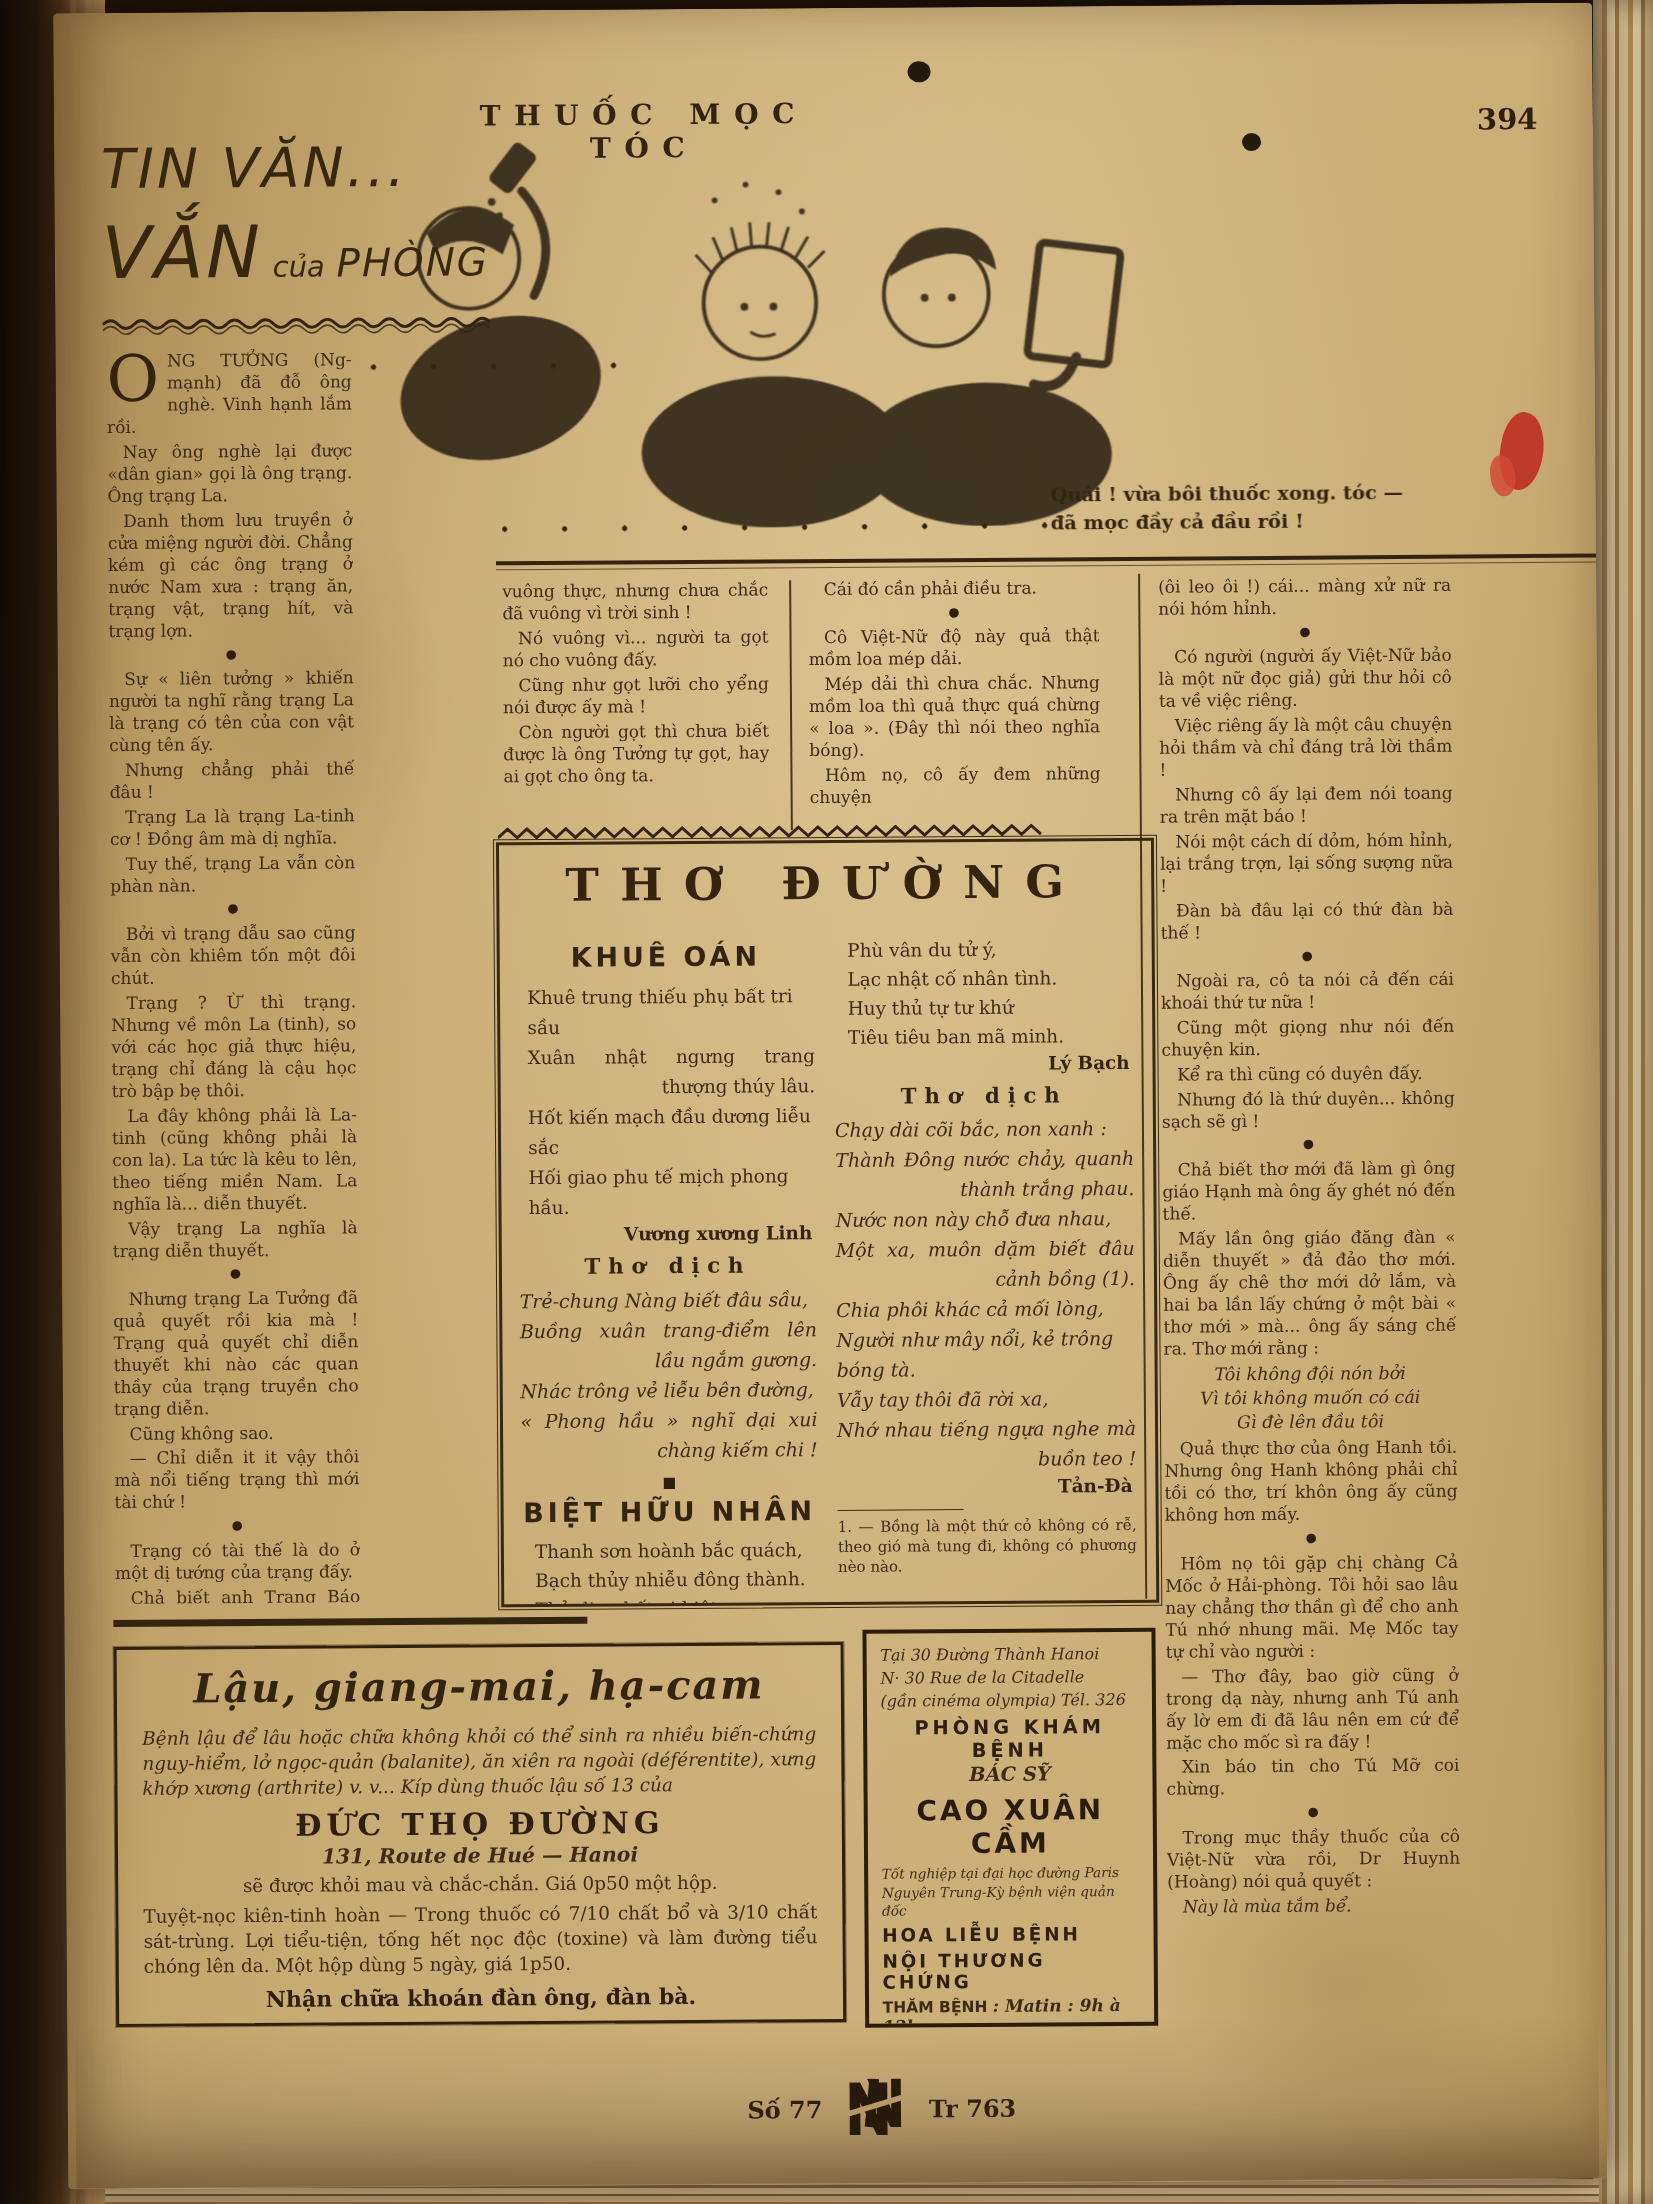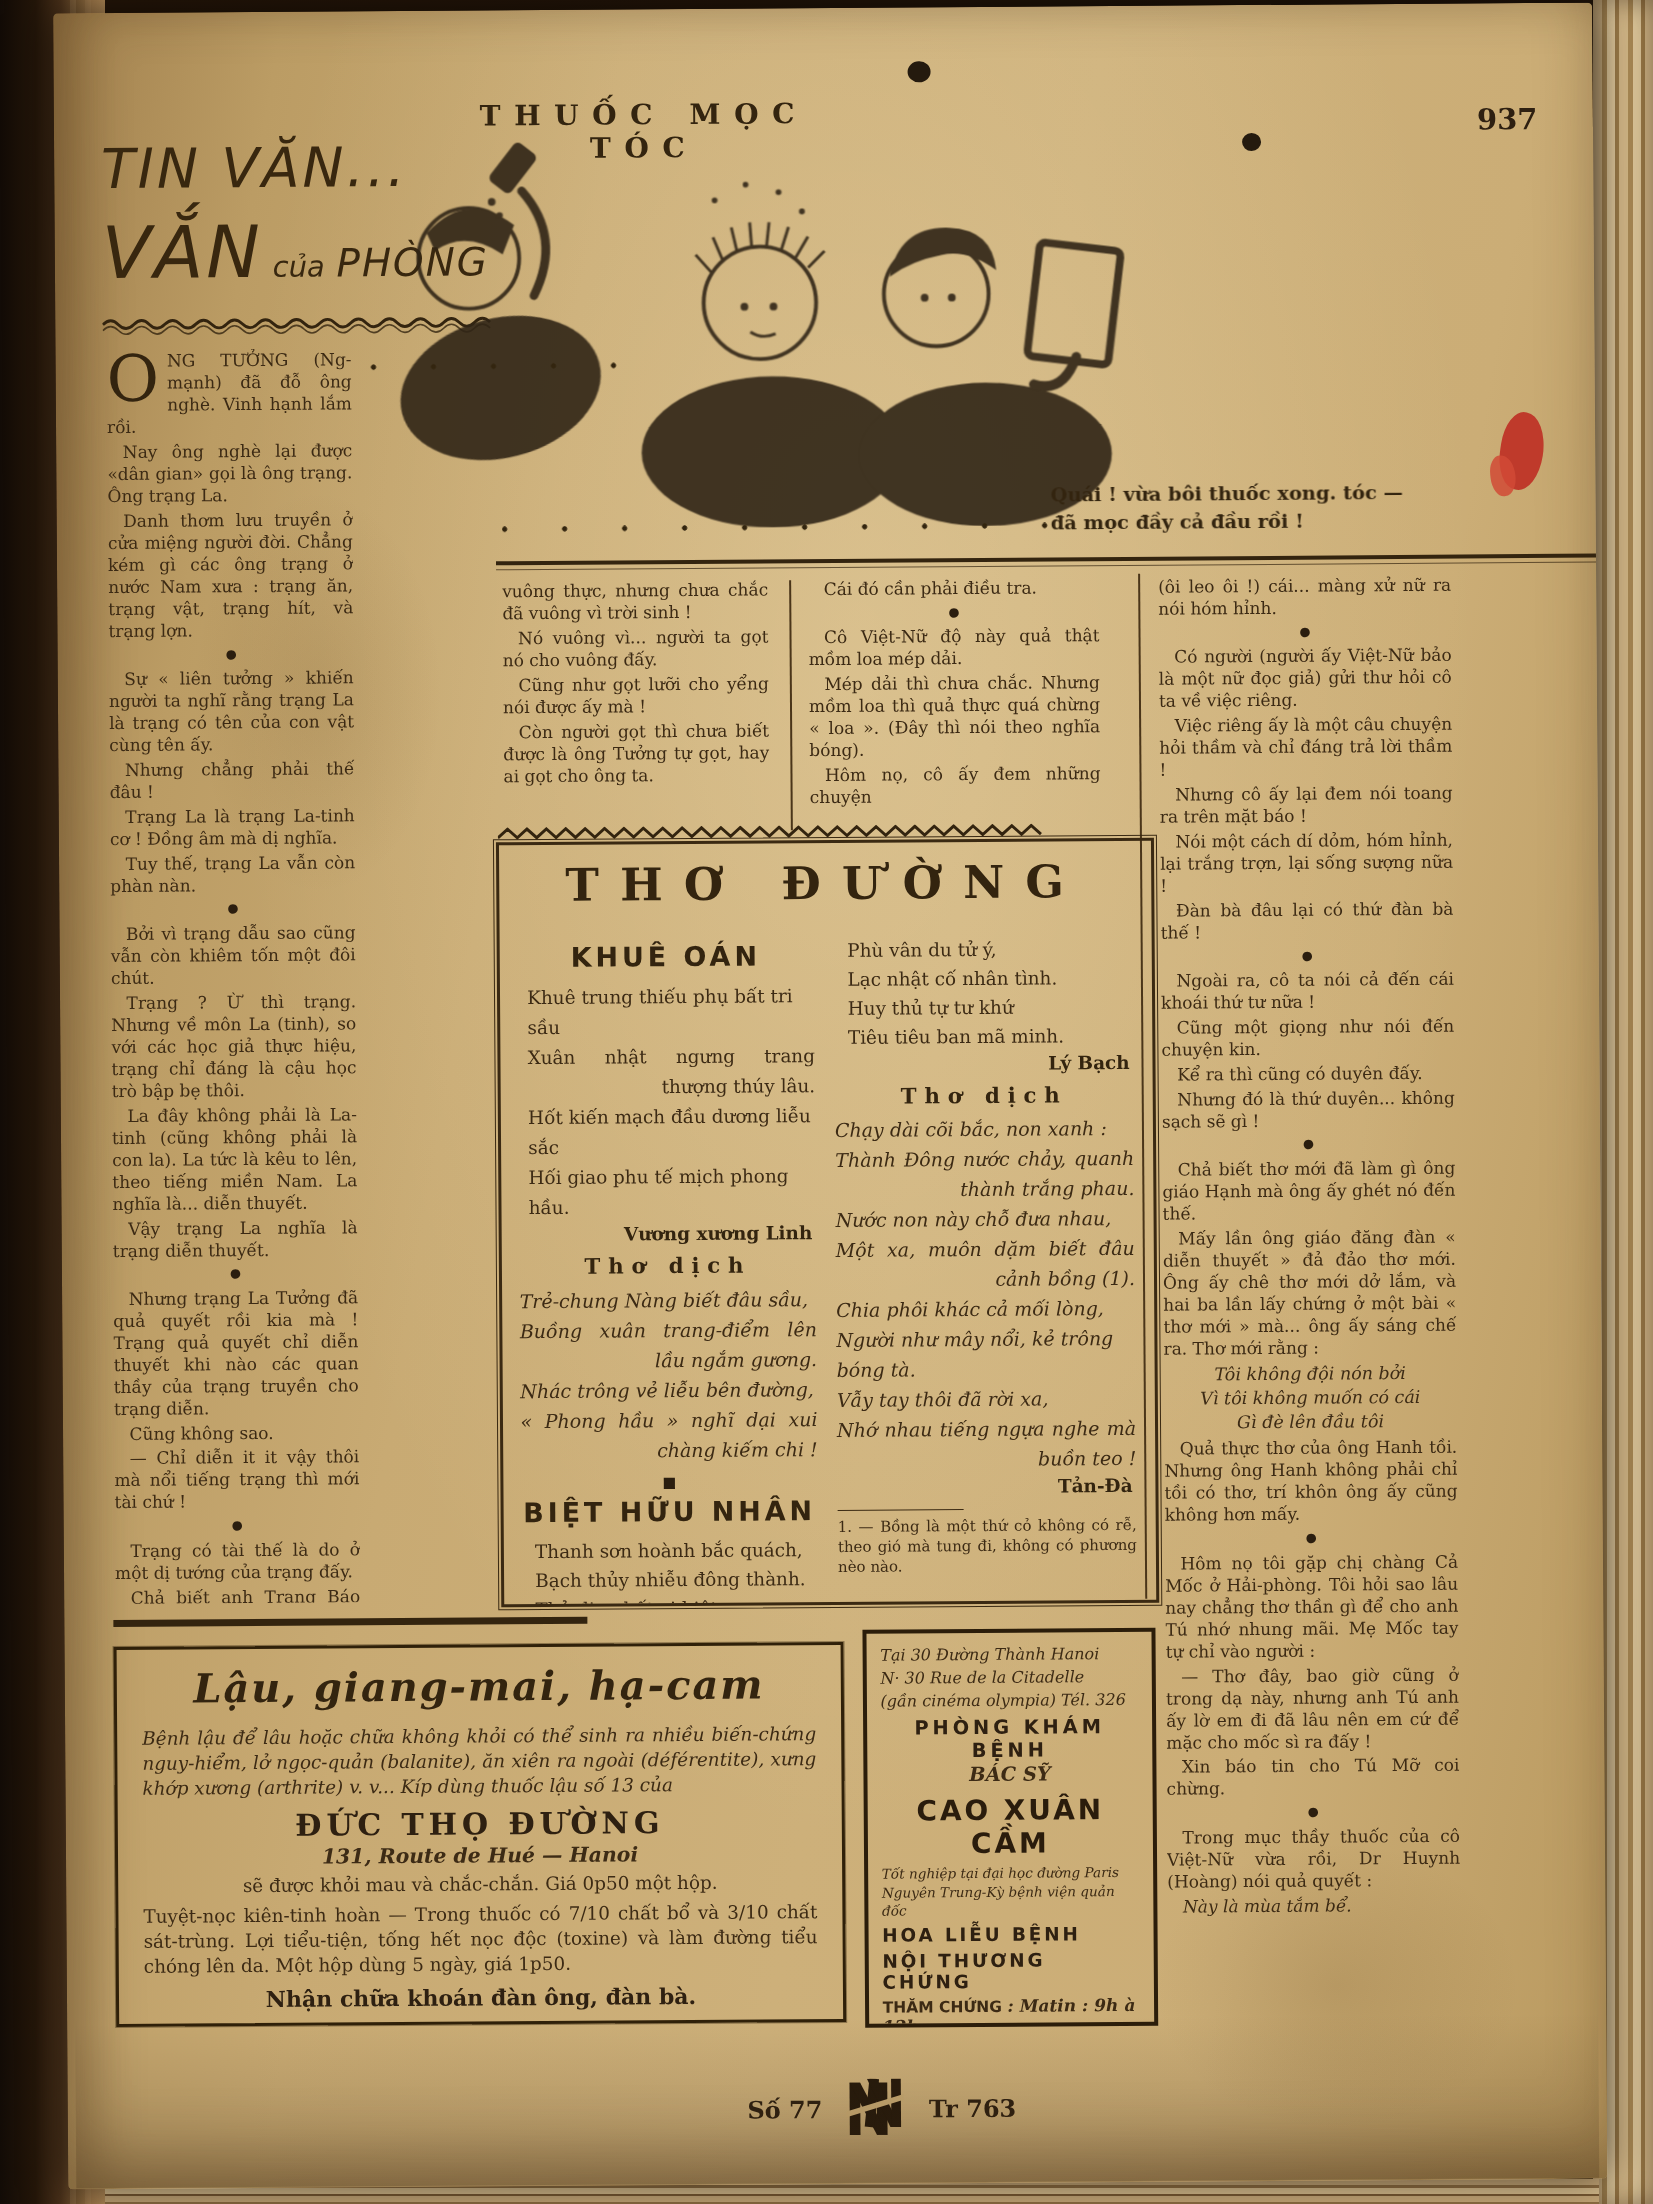--- a/index.html
+++ b/index.html
@@ -109,21 +109,21 @@
   <div id="content">
     <div class="page"></div>
 
     <div class="stain" style="left:194px;top:485px;width:252px;height:408px;background:radial-gradient(rgba(90,60,20,.12),rgba(0,0,0,0) 70%);"></div>
     <div class="stain" style="left:1145px;top:1844px;width:369px;height:291px;background:radial-gradient(rgba(90,60,20,.14),rgba(0,0,0,0) 70%);"></div>
     <div class="speck" style="left:914px;top:62px;width:23px;height:21.3px;"></div>
     <div class="speck" style="left:1248px;top:136px;width:19.4px;height:18.4px;"></div>
     <div class="redmark" style="left:1504px;top:417px;width:43px;height:78px;transform:rotate(9deg);"></div>
     <div class="redmark" style="left:1494px;top:460px;width:25px;height:41px;opacity:.85;transform:rotate(-6deg);background:#d14a36;"></div>
 
-    <div class="pagenum">937</div>
+    <div class="pagenum">394</div>
     <div class="cartoon-title">THUỐC MỌC TÓC</div>
 
     <div class="mast1">TIN VĂN...</div>
     <div class="mast2">
       <span class="big">VẮN</span><span class="small">của</span><span class="name">PHÒNG</span>
     </div>
     <svg class="wavy" width="398" height="21.3" viewBox="0 0 410 22">
       <path d="M0,8 Q8,0 16,8 T32,8 T48,8 T64,8 T80,8 T96,8 T112,8 T128,8 T144,8 T160,8 T176,8 T192,8 T208,8 T224,8 T240,8 T256,8 T272,8 T288,8 T304,8 T320,8 T336,8 T352,8 T368,8 T384,8 T400,8" fill="none" stroke="#33240f" stroke-width="3"></path>
       <path d="M0,14 Q8,6 16,14 T32,14 T48,14 T64,14 T80,14 T96,14 T112,14 T128,14 T144,14 T160,14 T176,14 T192,14 T208,14 T224,14 T240,14 T256,14 T272,14 T288,14 T304,14 T320,14 T336,14 T352,14 T368,14 T384,14 T400,14" fill="none" stroke="#33240f" stroke-width="1.6" opacity=".8"></path>
     </svg>
@@ -313,21 +313,21 @@
       <div class="it">Tại 30 Đường Thành Hanoi</div>
       <div class="it">N· 30 Rue de la Citadelle</div>
       <div class="it">(gần cinéma olympia)  Tél. 326</div>
       <div class="ad2-clinic">PHÒNG KHÁM BỆNH</div>
       <div class="ad2-bacsy">BÁC SỸ</div>
       <div class="ad2-name">CAO XUÂN CẦM</div>
       <div class="ad2-cred">Tốt nghiệp tại đại học đường Paris</div>
       <div class="ad2-cred">Nguyên Trung-Kỳ bệnh viện quản đốc</div>
       <div class="ad2-spec">HOA LIỄU BỆNH</div>
       <div class="ad2-spec">NỘI THƯƠNG CHỨNG</div>
-      <div class="ad2-hours"><b>THĂM CHỨNG</b> <i style="font-weight:bold;">: Matin : 9h à 12h</i></div>
+      <div class="ad2-hours"><b>THĂM BỆNH</b> <i style="font-weight:bold;">: Matin : 9h à 12h</i></div>
 
     </div>
 
     <div class="footer">
       <span class="lbl">Số 77</span>
       <svg width="64" height="60" viewBox="0 0 66 62">
         <g fill="#261a0c">
           <rect x="6" y="4" width="11" height="54"></rect>
           <rect x="34" y="4" width="11" height="54"></rect>
           <polygon points="6,4 17,4 45,58 34,58"></polygon>

